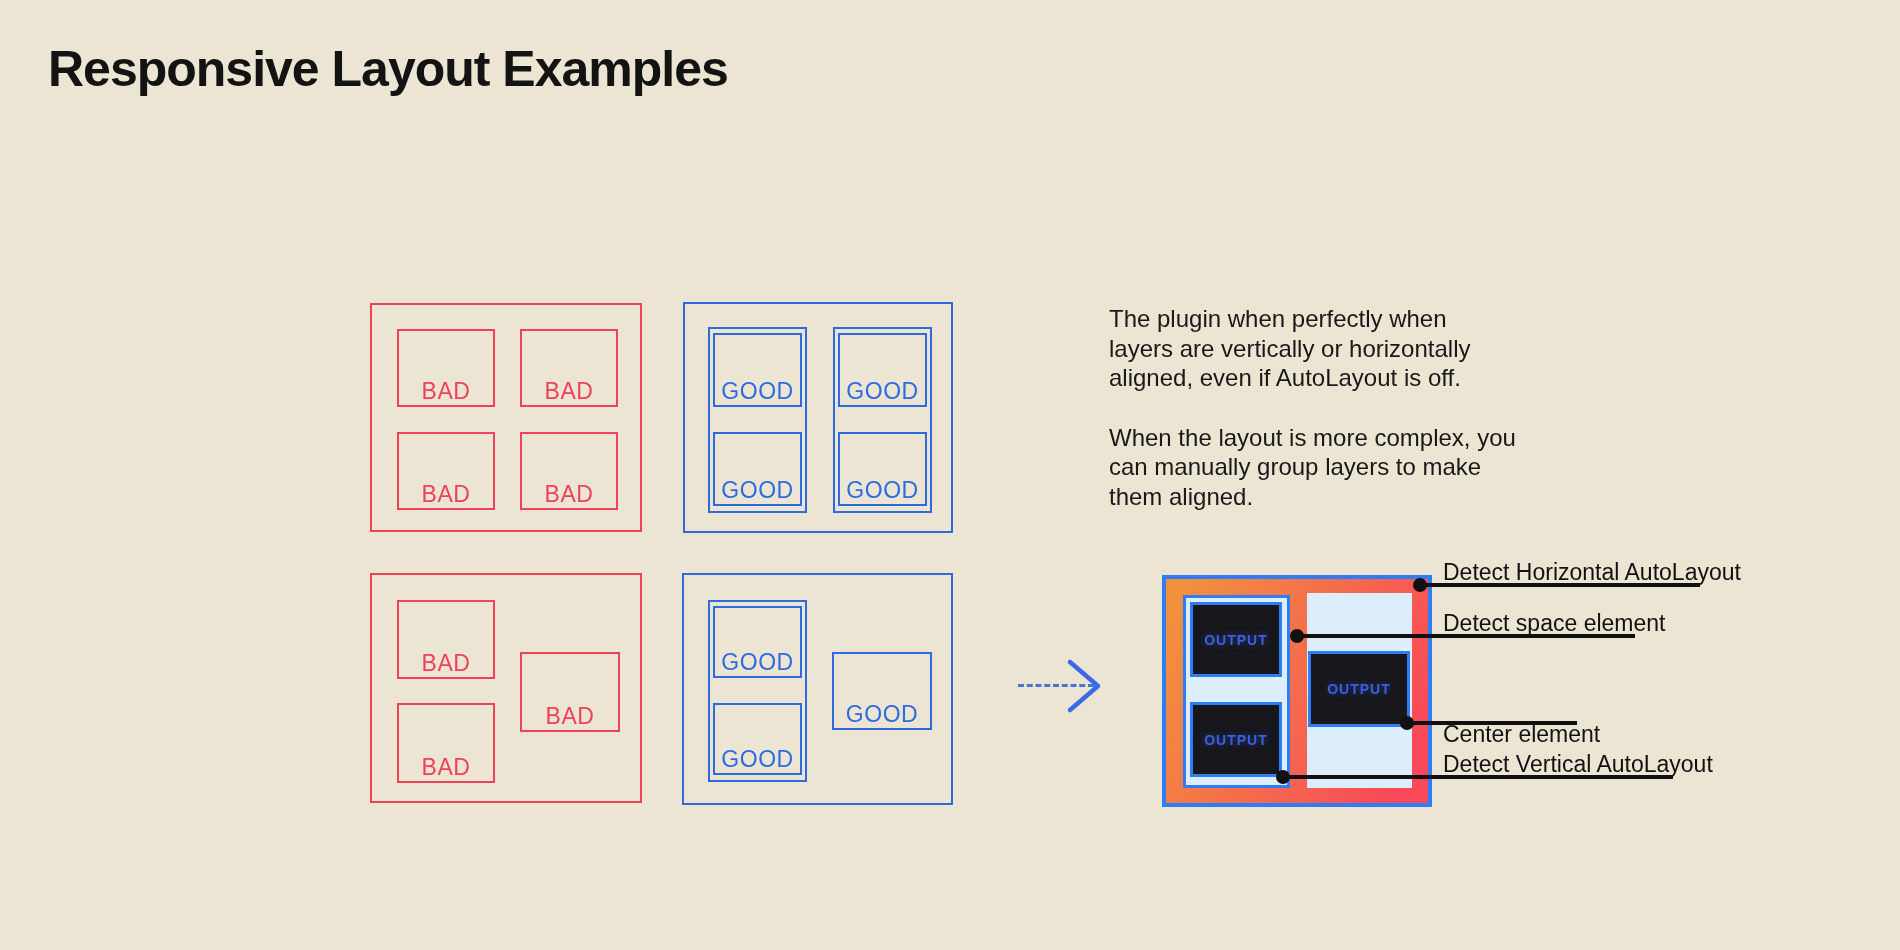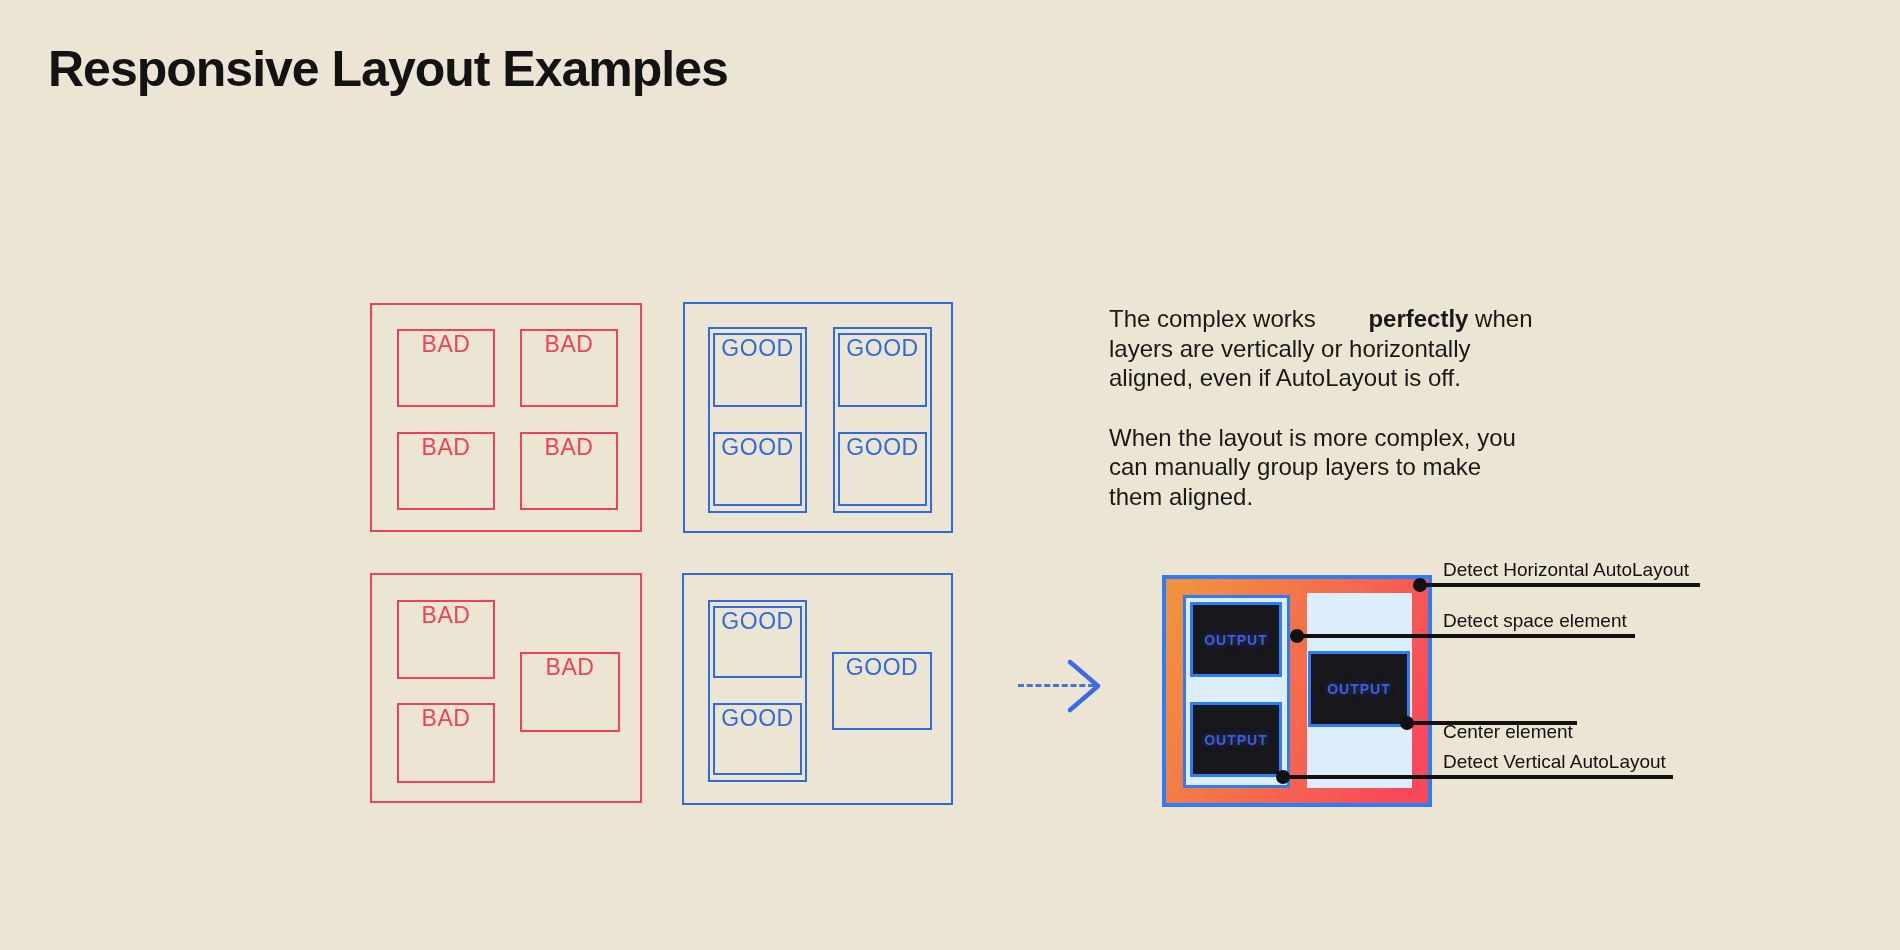--- a/index.html
+++ b/index.html
@@ -13,32 +13,32 @@
   body{font-family:"Liberation Sans","DejaVu Sans",sans-serif;background:var(--background);}
   .canvas{position:relative;width:1900px;height:838px;background:var(--background);overflow:hidden;}
 
   .page-title{position:absolute;left:48px;top:40px;font-size:50px;font-weight:800;
     letter-spacing:-1px;color:#131313;}
 
   
   .frame{position:absolute;border:2px solid;}
   .frame.bad{border-color:var(--bad);}
   .frame.good{border-color:var(--good);}
-  .xbox{position:absolute;border:2px solid;display:flex;align-items:flex-start;justify-content:center;
+  .xbox{position:absolute;border:2px solid;display:flex;align-items:flex-end;justify-content:center;
     font-size:23px;font-weight:500;letter-spacing:.5px;}
   .xbox.bad{border-color:var(--bad);color:var(--bad);}
   .xbox.good{border-color:var(--good);color:var(--good);}
   .group-col{position:absolute;border:2px solid var(--good);}
 
   
   .description{position:absolute;left:1109px;top:304px;width:520px;color:var(--text);
     font-size:24px;line-height:29.5px;}
   .description p{white-space:pre-line;}
   .description p + p{margin-top:30px;}
-  .description strong{font-weight:700;margin-left:46px;}
+  .description strong{font-weight:400;}
 
   
   .arrow-line{position:absolute;left:1018px;top:684px;width:76px;height:0;
     border-top:3px dashed var(--arrow_line);}
   .arrow-head{position:absolute;left:1058px;top:656px;}
   .arrow-head polyline{fill:none;stroke:var(--arrow_head);stroke-width:4.5;
     stroke-linecap:round;stroke-linejoin:round;}
 
   
   .output-frame{position:absolute;left:1162px;top:575px;width:270px;height:232px;
@@ -51,21 +51,21 @@
   .output-box{position:absolute;border:3px solid var(--good_bright);background:var(--output_dark);
     display:flex;align-items:center;justify-content:center;color:var(--output_text);
     font-size:14px;font-weight:700;letter-spacing:1px;text-shadow:0 0 6px rgba(58,95,224,.5);}
   .output-box.b1{left:4px;top:4px;width:92px;height:75px;}
   .output-box.b2{left:4px;top:104px;width:92px;height:75px;}
   .output-box.center{left:142px;top:72px;width:102px;height:76px;}
 
   
   .ann-line{position:absolute;height:4px;background:var(--annotation);}
   .ann-dot{position:absolute;width:14px;height:14px;border-radius:50%;background:var(--annotation);}
-  .ann-label{position:absolute;left:1443px;font-size:19px;color:var(--annotation);white-space:nowrap;}
+  .ann-label{position:absolute;left:1443px;font-size:23px;color:var(--annotation);white-space:nowrap;}
 </style>
 </head>
 <body>
 
 <div class="canvas">
 
   <h1 class="page-title">Responsive Layout Examples</h1>
 
   <div class="frame bad" style="left:370px;top:303px;width:272px;height:229px;">
     <div class="xbox bad" style="left:25px;top:24px;width:98px;height:78px;">
@@ -95,21 +95,21 @@
       <div class="xbox good" style="left:3px;top:4px;width:89px;height:74px;">
         <span>GOOD</span>
         </div>
       <div class="xbox good" style="left:3px;top:103px;width:89px;height:74px;">
         <span>GOOD</span>
         </div>
     </div>
   </div>
 
   <div class="description">
-    <p><span>The complex works </span><strong>perfectly</strong><span> when
+    <p><span>The plugin when </span><strong>perfectly</strong><span> when
 layers are vertically or horizontally
 aligned, even if AutoLayout is off.</span></p>
     <p>When the layout is more complex, you
 can manually group layers to make
 them aligned.</p>
   </div>
 
   <div class="frame bad" style="left:370px;top:573px;width:272px;height:230px;">
     <div class="xbox bad" style="left:25px;top:25px;width:98px;height:79px;">
       <span>BAD</span>

